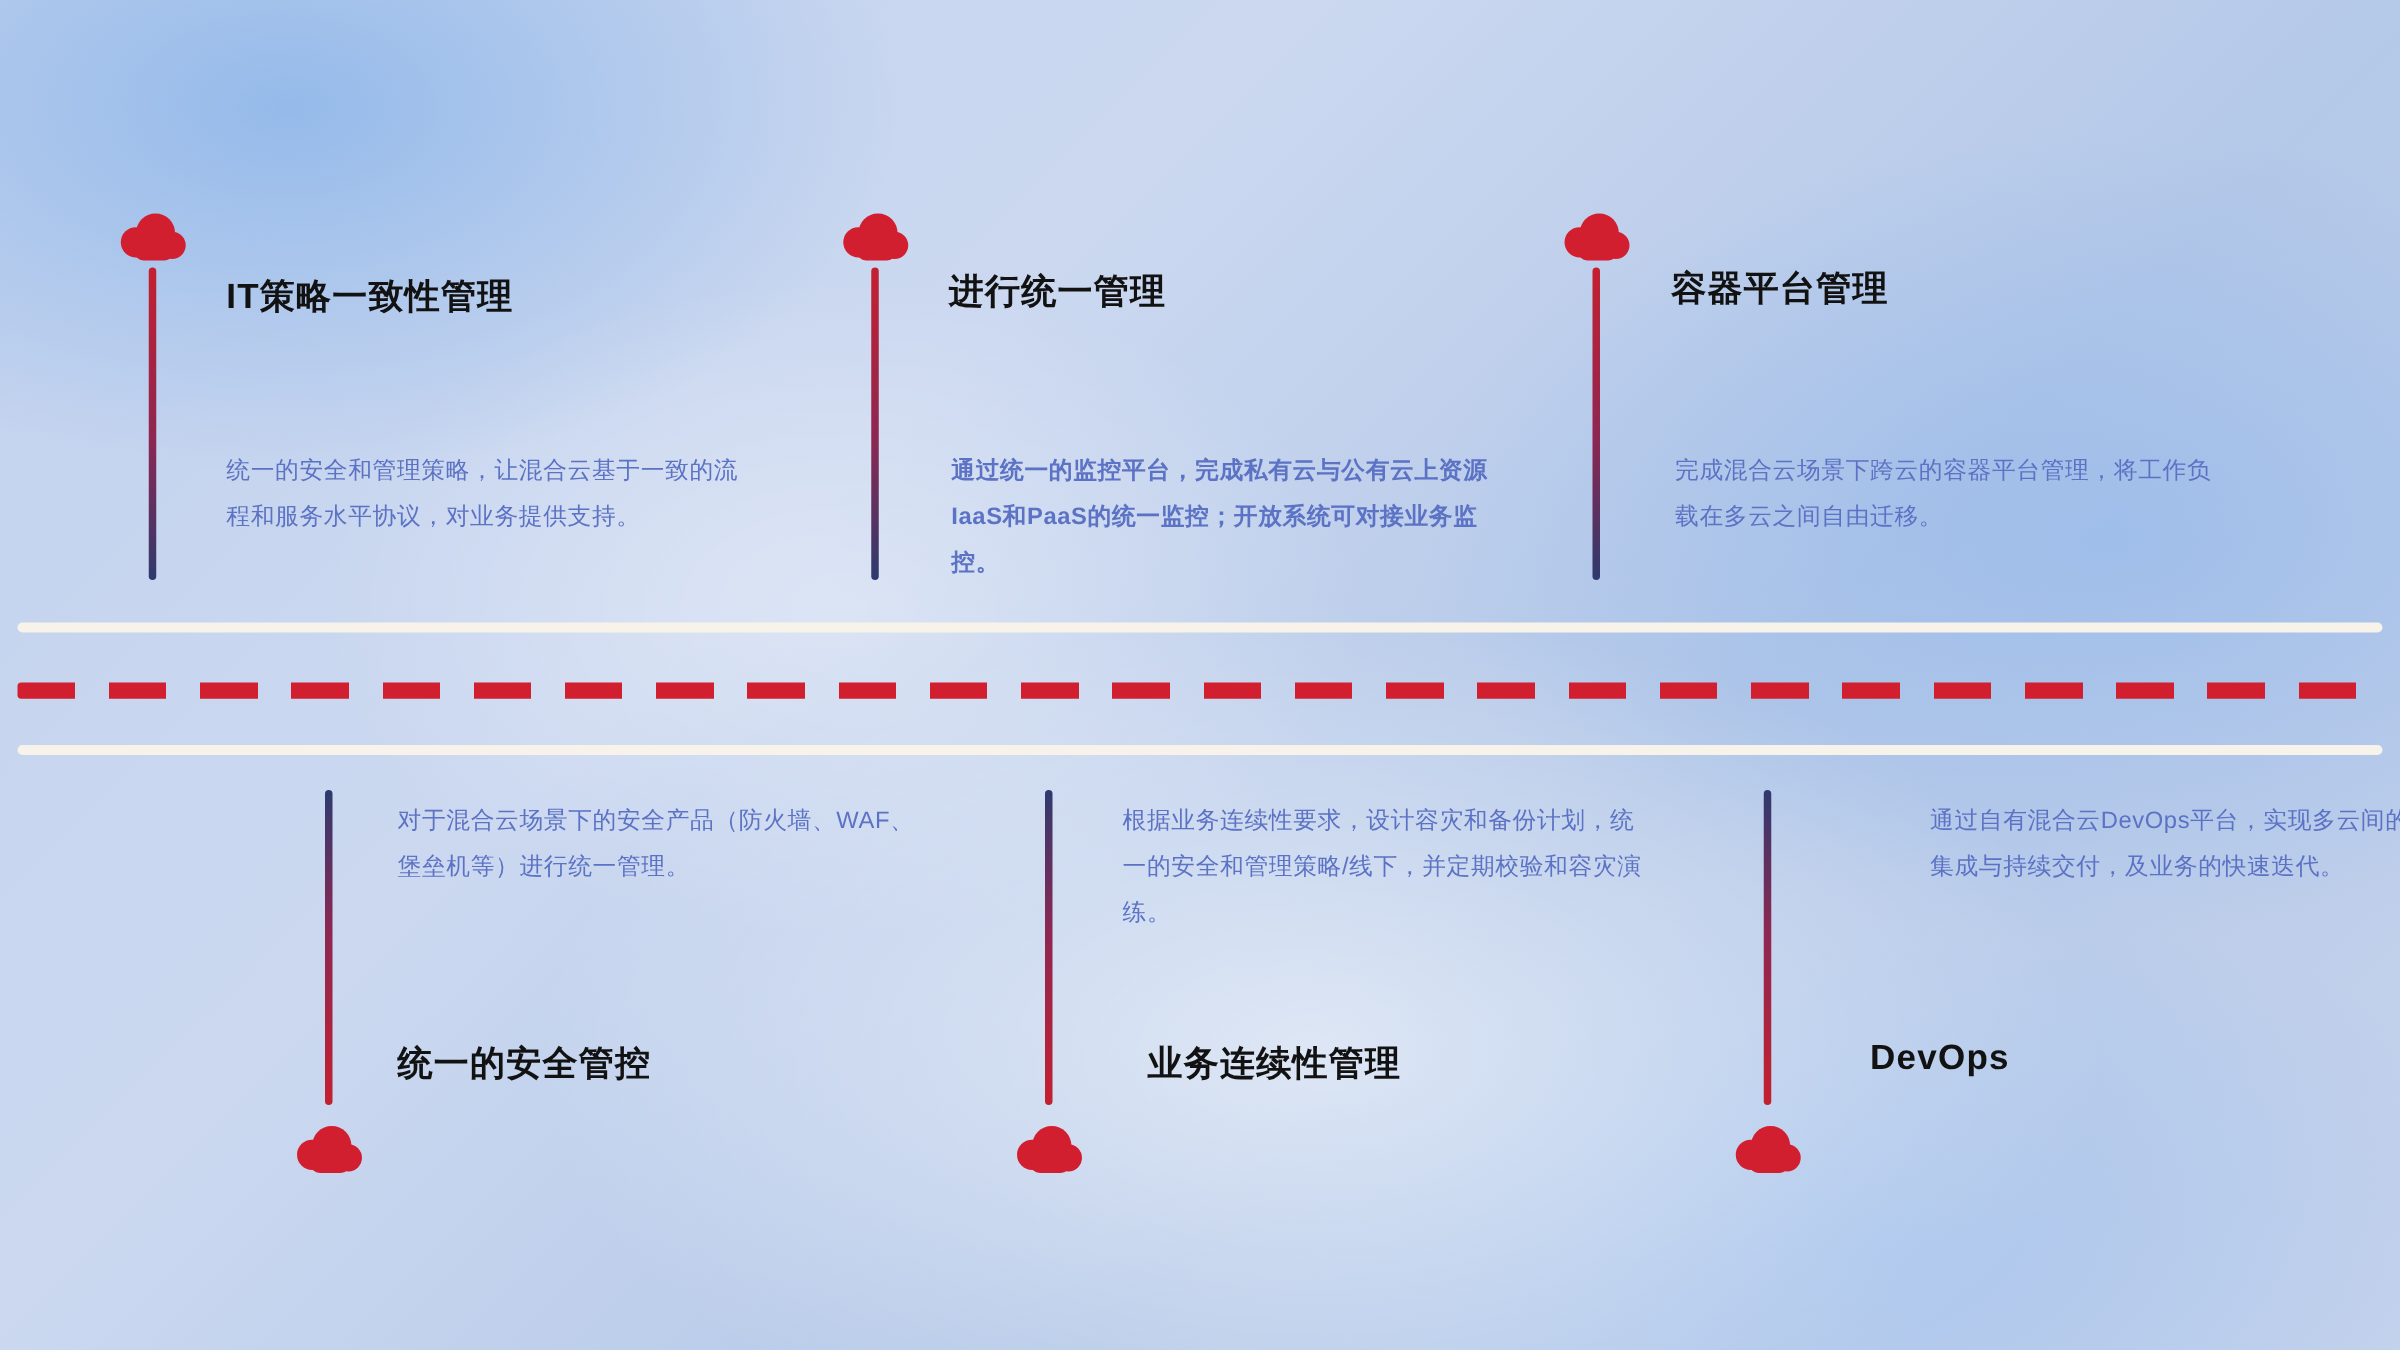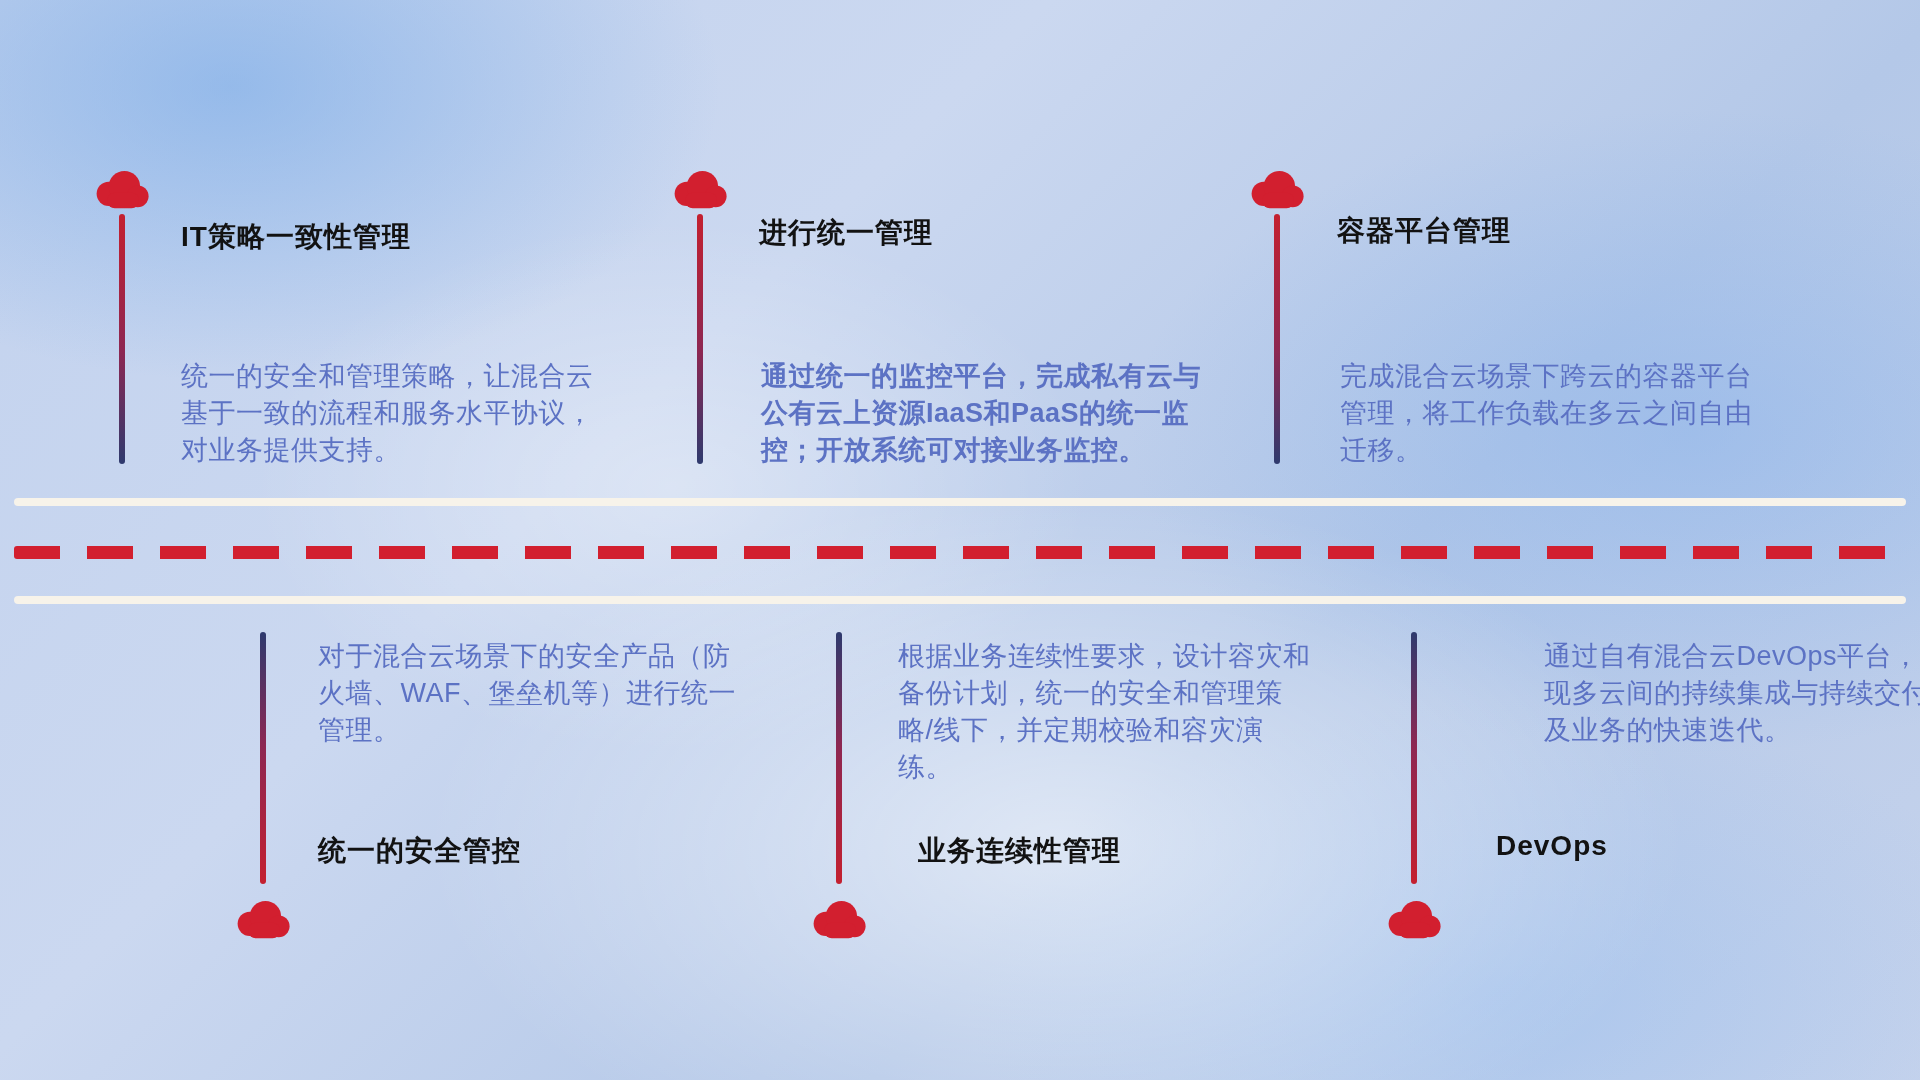--- a/index.html
+++ b/index.html
@@ -43,21 +43,21 @@
   .pin-line.up{background:linear-gradient(0deg,#c4202f 0%,#8d2752 55%,#2e3a6e 100%);}
   .cloud{position:absolute;width:58px;height:42px;}
   .cloud svg{display:block;width:100%;height:100%;}
   .cap-title{
     position:absolute;
     font-size:28px;font-weight:700;color:#121212;
     letter-spacing:1px;white-space:nowrap;
   }
   .cap-desc{
     position:absolute;
-    font-size:27px;line-height:37px;color:#5c72c4;
+    font-size:19px;line-height:37px;color:#5c72c4;
     letter-spacing:.5px;
   }
 </style>
 </head>
 <body>
 
 <div class="stage">
 
   <div class="road">
     <div class="road-line upper"></div>

